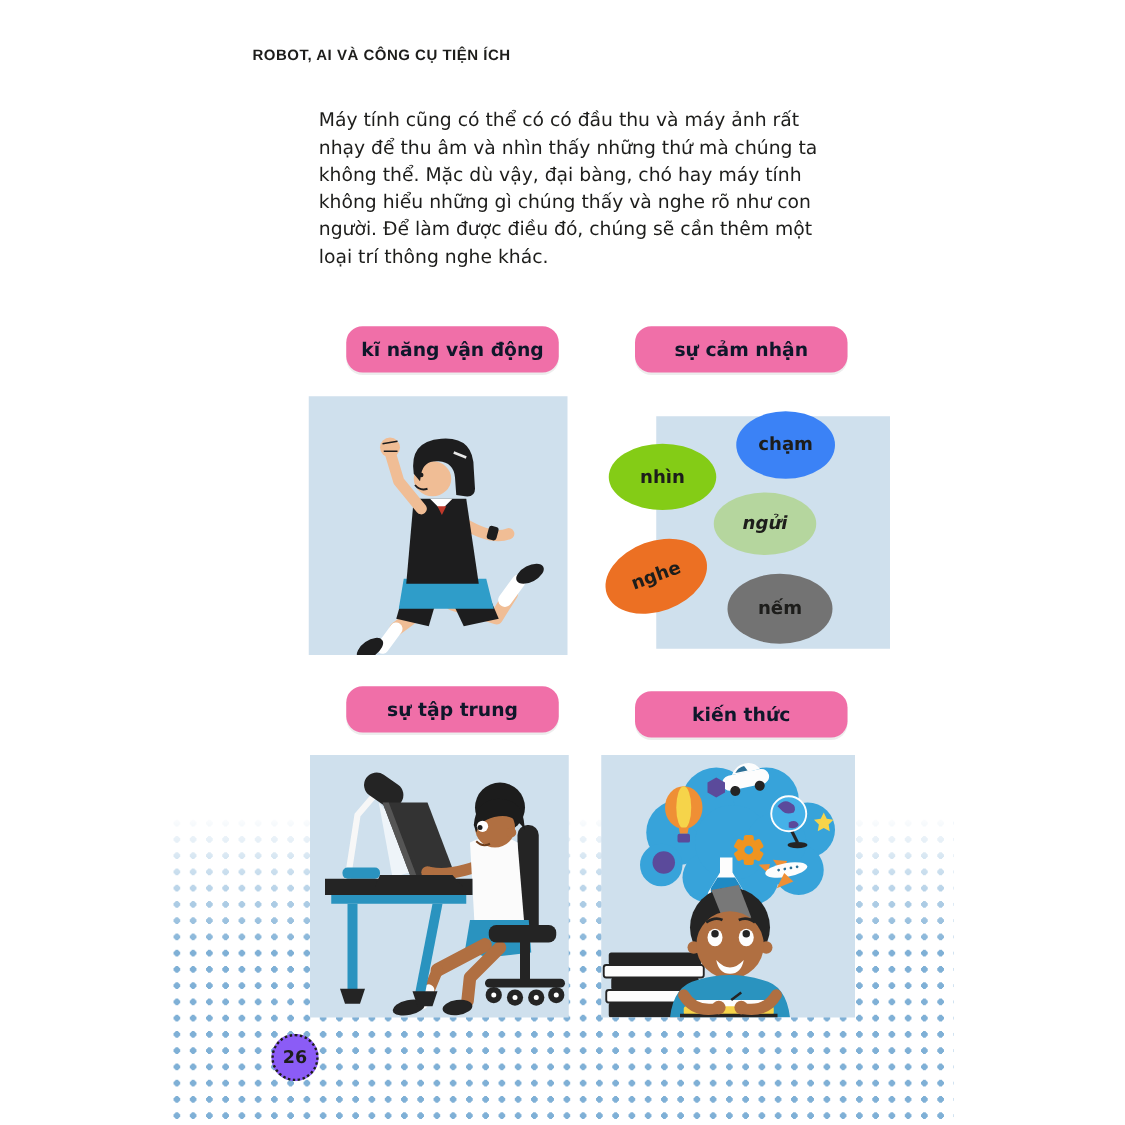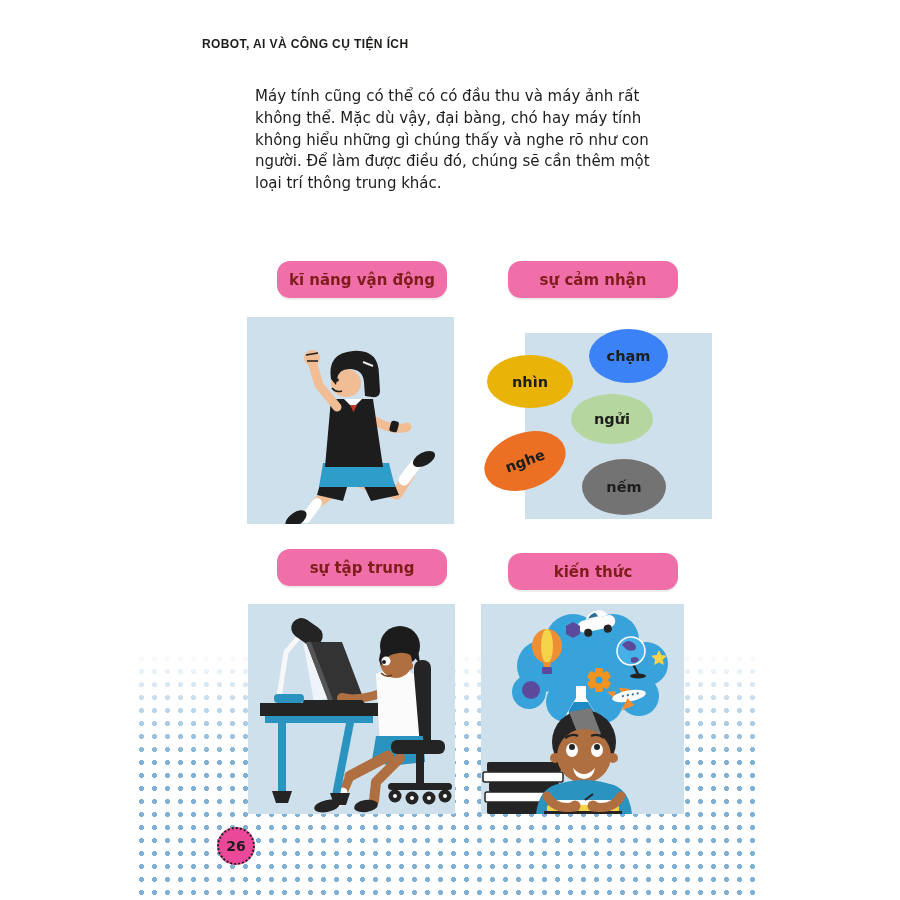--- a/index.html
+++ b/index.html
@@ -14,60 +14,61 @@
   .dots::after{content:"";position:absolute;left:0;top:0;right:0;height:110px;
     background:linear-gradient(#ffffff,rgba(255,255,255,0));}
 
   .hdr{position:absolute;left:202px;top:37px;font-size:12px;font-weight:bold;
     letter-spacing:.4px;font-family:"Liberation Sans",sans-serif;}
 
   .intro{position:absolute;left:255px;top:86px;font-size:15px;line-height:21.8px;white-space:nowrap;}
 
   .pill{position:absolute;width:170px;height:37px;border-radius:13px;background:#f06fa8;
     box-shadow:0 2px 0 rgba(0,0,0,0.07);display:flex;align-items:center;justify-content:center;
-    font-weight:bold;font-size:15px;color:#7f1d1d;z-index:4;}
+    font-weight:bold;font-size:15px;color:#0f172a;z-index:4;}
   .pill-motor{left:277px;top:261px;}
   .pill-perception{left:508px;top:261px;}
   .pill-concentration{left:277px;top:549px;text-align:center;}
   .pill-knowledge{left:508px;top:553px;}
 
   .panel{position:absolute;background:#cfe0ed;z-index:2;overflow:hidden;}
   .panel-motor{left:247px;top:317px;width:207px;height:207px;}
   .panel-perception{left:525px;top:333px;width:187px;height:186px;}
   .panel-concentration{left:248px;top:604px;width:207px;height:210px;}
   .panel-knowledge{left:481px;top:604px;width:203px;height:210px;}
   .panel svg{display:block;width:100%;height:100%;}
 
   .oval{position:absolute;border-radius:50%;display:flex;align-items:center;justify-content:center;
     font-weight:bold;font-size:14.5px;color:#1d1d1b;z-index:3;}
-  .oval-see  {left:487px;top:355px;width:86px;height:53px;background:#eab308;}
+  .oval-see  {left:487px;top:355px;width:86px;height:53px;background:#84cc16;}
   .oval-touch{left:589px;top:329px;width:79px;height:54px;background:#3b82f6;}
-  .oval-smell{left:571px;top:394px;width:82px;height:50px;background:#b5d69e;}
+  .oval-smell{left:571px;top:394px;width:82px;height:50px;background:#b5d69e;font-style:italic;}
   .oval-hear {left:483px;top:433px;width:84px;height:56px;background:#ec7023;transform:rotate(-20deg);}
   .oval-taste{left:582px;top:459px;width:84px;height:56px;background:#737373;}
 
   .pagenum{position:absolute;left:217px;top:827px;width:38px;height:38px;border-radius:50%;
-    background:#ec4899;border:2px dotted #1d1d1b;box-sizing:border-box;display:flex;
+    background:#8b5cf6;border:2px dotted #1d1d1b;box-sizing:border-box;display:flex;
     align-items:center;justify-content:center;font-weight:bold;font-size:14px;z-index:5;}
 </style>
 </head>
 <body>
 
 <div class="page">
 
   <div class="dots"></div>
 
   <div class="hdr">ROBOT, AI VÀ CÔNG CỤ TIỆN ÍCH</div>
 
   <div class="intro">
     <div>Máy tính cũng có thể có có đầu thu và máy ảnh rất</div>
+    <div>nhạy để thu âm và nhìn thấy những thứ mà chúng ta</div>
     <div>không thể. Mặc dù vậy, đại bàng, chó hay máy tính</div>
     <div>không hiểu những gì chúng thấy và nghe rõ như con</div>
     <div>người. Để làm được điều đó, chúng sẽ cần thêm một</div>
-    <div>loại trí thông trung khác.</div>
+    <div>loại trí thông nghe khác.</div>
   </div>
 
   <div class="pill pill-motor">kĩ năng vận động</div>
   <div class="pill pill-perception">sự cảm nhận</div>
   <div class="pill pill-concentration">sự tập trung</div>
   <div class="pill pill-knowledge">kiến thức</div>
 
   <div class="panel panel-motor">
     <svg viewBox="0 0 207 207">
       <path d="M118,98 Q145,116 160,110" stroke="#f0bd95" stroke-width="9" fill="none" stroke-linecap="round"></path>

